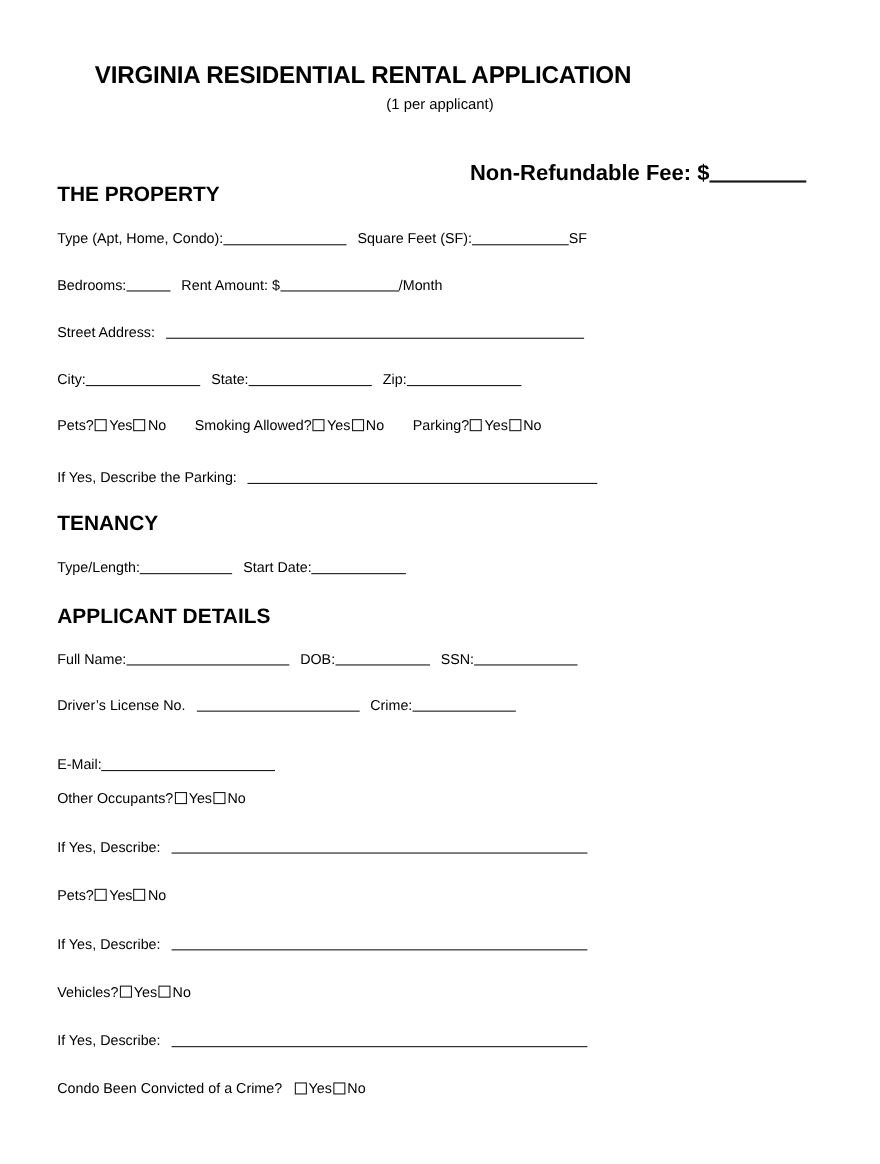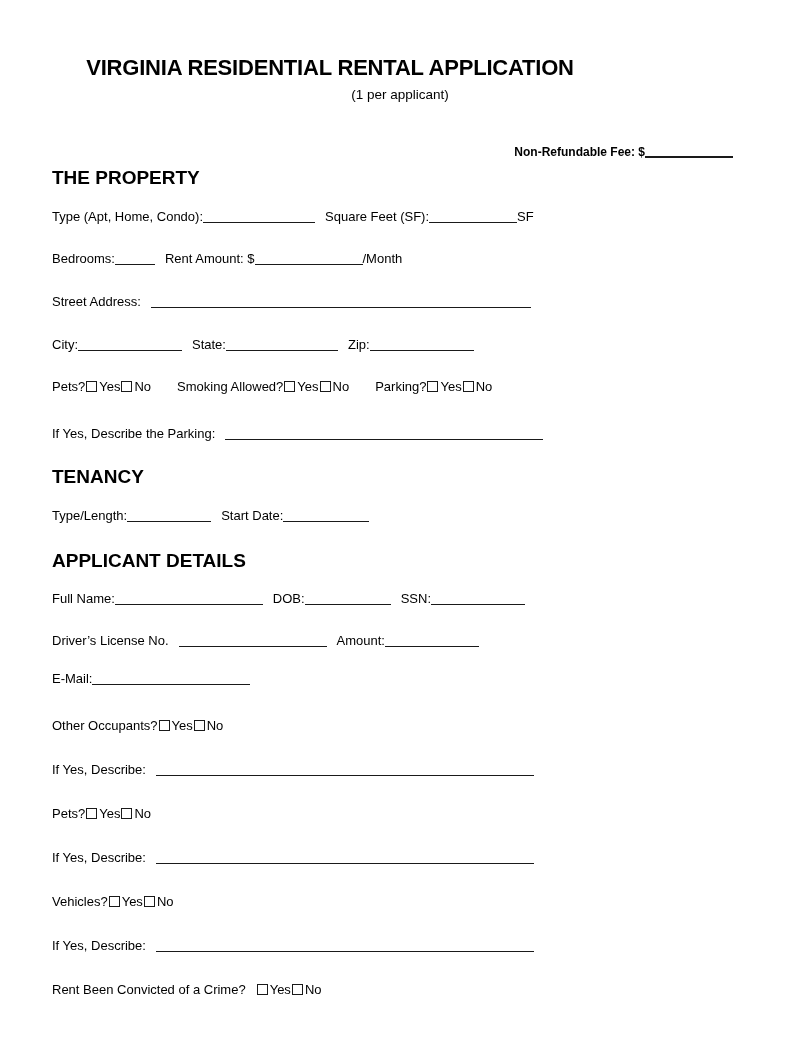--- a/index.html
+++ b/index.html
@@ -40,21 +40,21 @@
     font-weight: normal;
   }
 
   
   .fee-line {
     position: absolute;
     top: 145px;
     left: 0;
     width: 733px;
     text-align: right;
-    font-size: 12px;
+    font-size: 20px;
     font-weight: bold;
     white-space: pre;
   }
 
   
   .line {
     position: absolute;
     left: 52px;
     font-size: 13px;
     font-weight: normal;
@@ -133,31 +133,31 @@
   <div class="line" style="top:427px;text-align:center;"><span>If Yes, Describe the Parking:</span><span class="gap-sm"></span><span class="blank b-parking"></span></div>
 
   <div class="line bold" style="top:466px;">TENANCY</div>
 
   <div class="line" style="top:509px;"><span>Type/Length:</span><span class="blank b-typelen"></span><span class="gap-sm"></span><span>Start Date:</span><span class="blank b-start"></span></div>
 
   <div class="line bold" style="top:550px;">APPLICANT DETAILS</div>
 
   <div class="line" style="top:592px;"><span>Full Name:</span><span class="blank b-name"></span><span class="gap-sm"></span><span>DOB:</span><span class="blank b-dob"></span><span class="gap-sm"></span><span>SSN:</span><span class="blank b-ssn"></span></div>
 
-  <div class="line" style="top:634px;"><span>Driver’s License No.</span><span class="gap-sm"></span><span class="blank b-dl"></span><span class="gap-sm"></span><span>Amount:</span><span class="blank b-phone"></span></div>
+  <div class="line" style="top:634px;"><span>Driver’s License No.</span><span class="gap-sm"></span><span class="blank b-dl"></span><span class="gap-sm"></span><span>Crime:</span><span class="blank b-phone"></span></div>
 
-  <div class="line" style="top:672px;"><span>E-Mail:</span><span class="blank b-email"></span></div>
+  <div class="line" style="top:688px;"><span>E-Mail:</span><span class="blank b-email"></span></div>
 
   <div class="line" style="top:719px;"><span>Other Occupants?</span><span class="cbox"></span><span>Yes</span><span class="cbox"></span><span>No</span></div>
 
   <div class="line" style="top:763px;"><span>If Yes, Describe:</span><span class="gap-sm"></span><span class="blank b-desc"></span></div>
 
   <div class="line" style="top:807px;"><span>Pets?</span><span class="cbox"></span><span>Yes</span><span class="cbox"></span><span>No</span></div>
 
   <div class="line" style="top:851px;"><span>If Yes, Describe:</span><span class="gap-sm"></span><span class="blank b-desc"></span></div>
 
   <div class="line" style="top:895px;"><span>Vehicles?</span><span class="cbox"></span><span>Yes</span><span class="cbox"></span><span>No</span></div>
 
   <div class="line" style="top:939px;"><span>If Yes, Describe:</span><span class="gap-sm"></span><span class="blank b-desc"></span></div>
 
-  <div class="line" style="top:983px;"><span>Rent Been Convicted of a Crime?</span><span class="gap-sm"></span><span class="cbox"></span><span>Yes</span><span class="cbox"></span><span>No</span></div>
+  <div class="line" style="top:983px;"><span>Condo Been Convicted of a Crime?</span><span class="gap-sm"></span><span class="cbox"></span><span>Yes</span><span class="cbox"></span><span>No</span></div>
 
 </div>
 
 </body></html>

